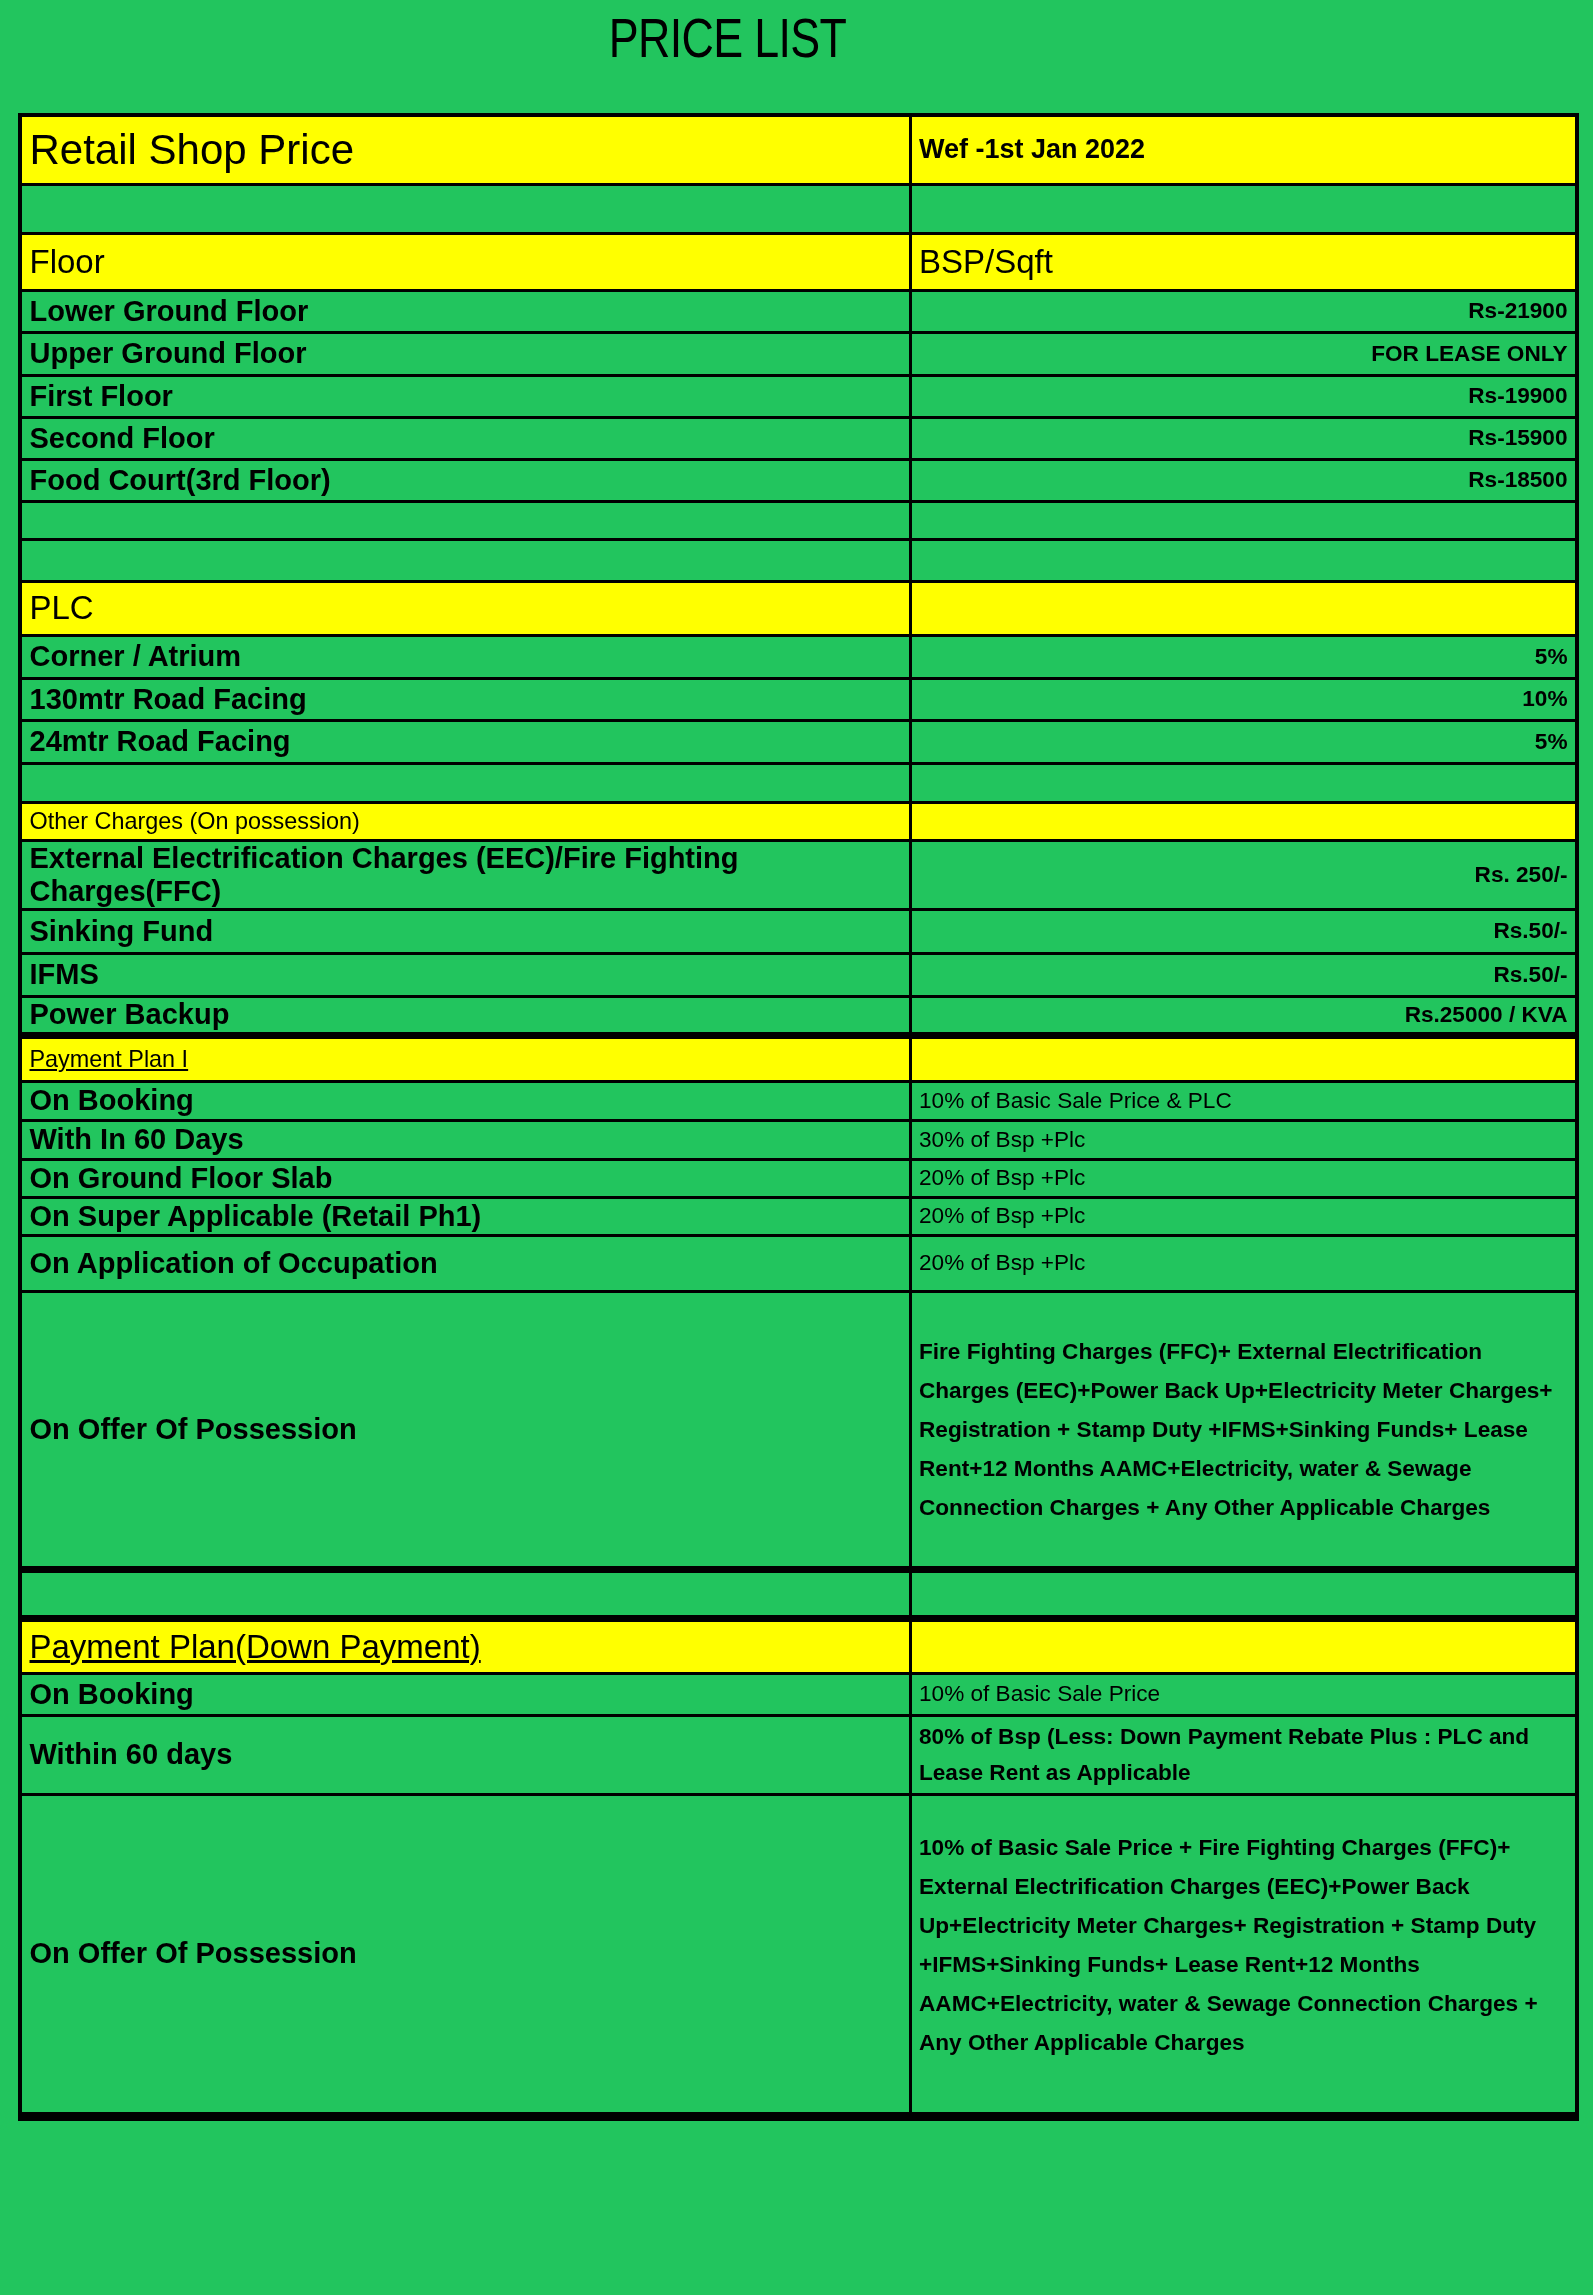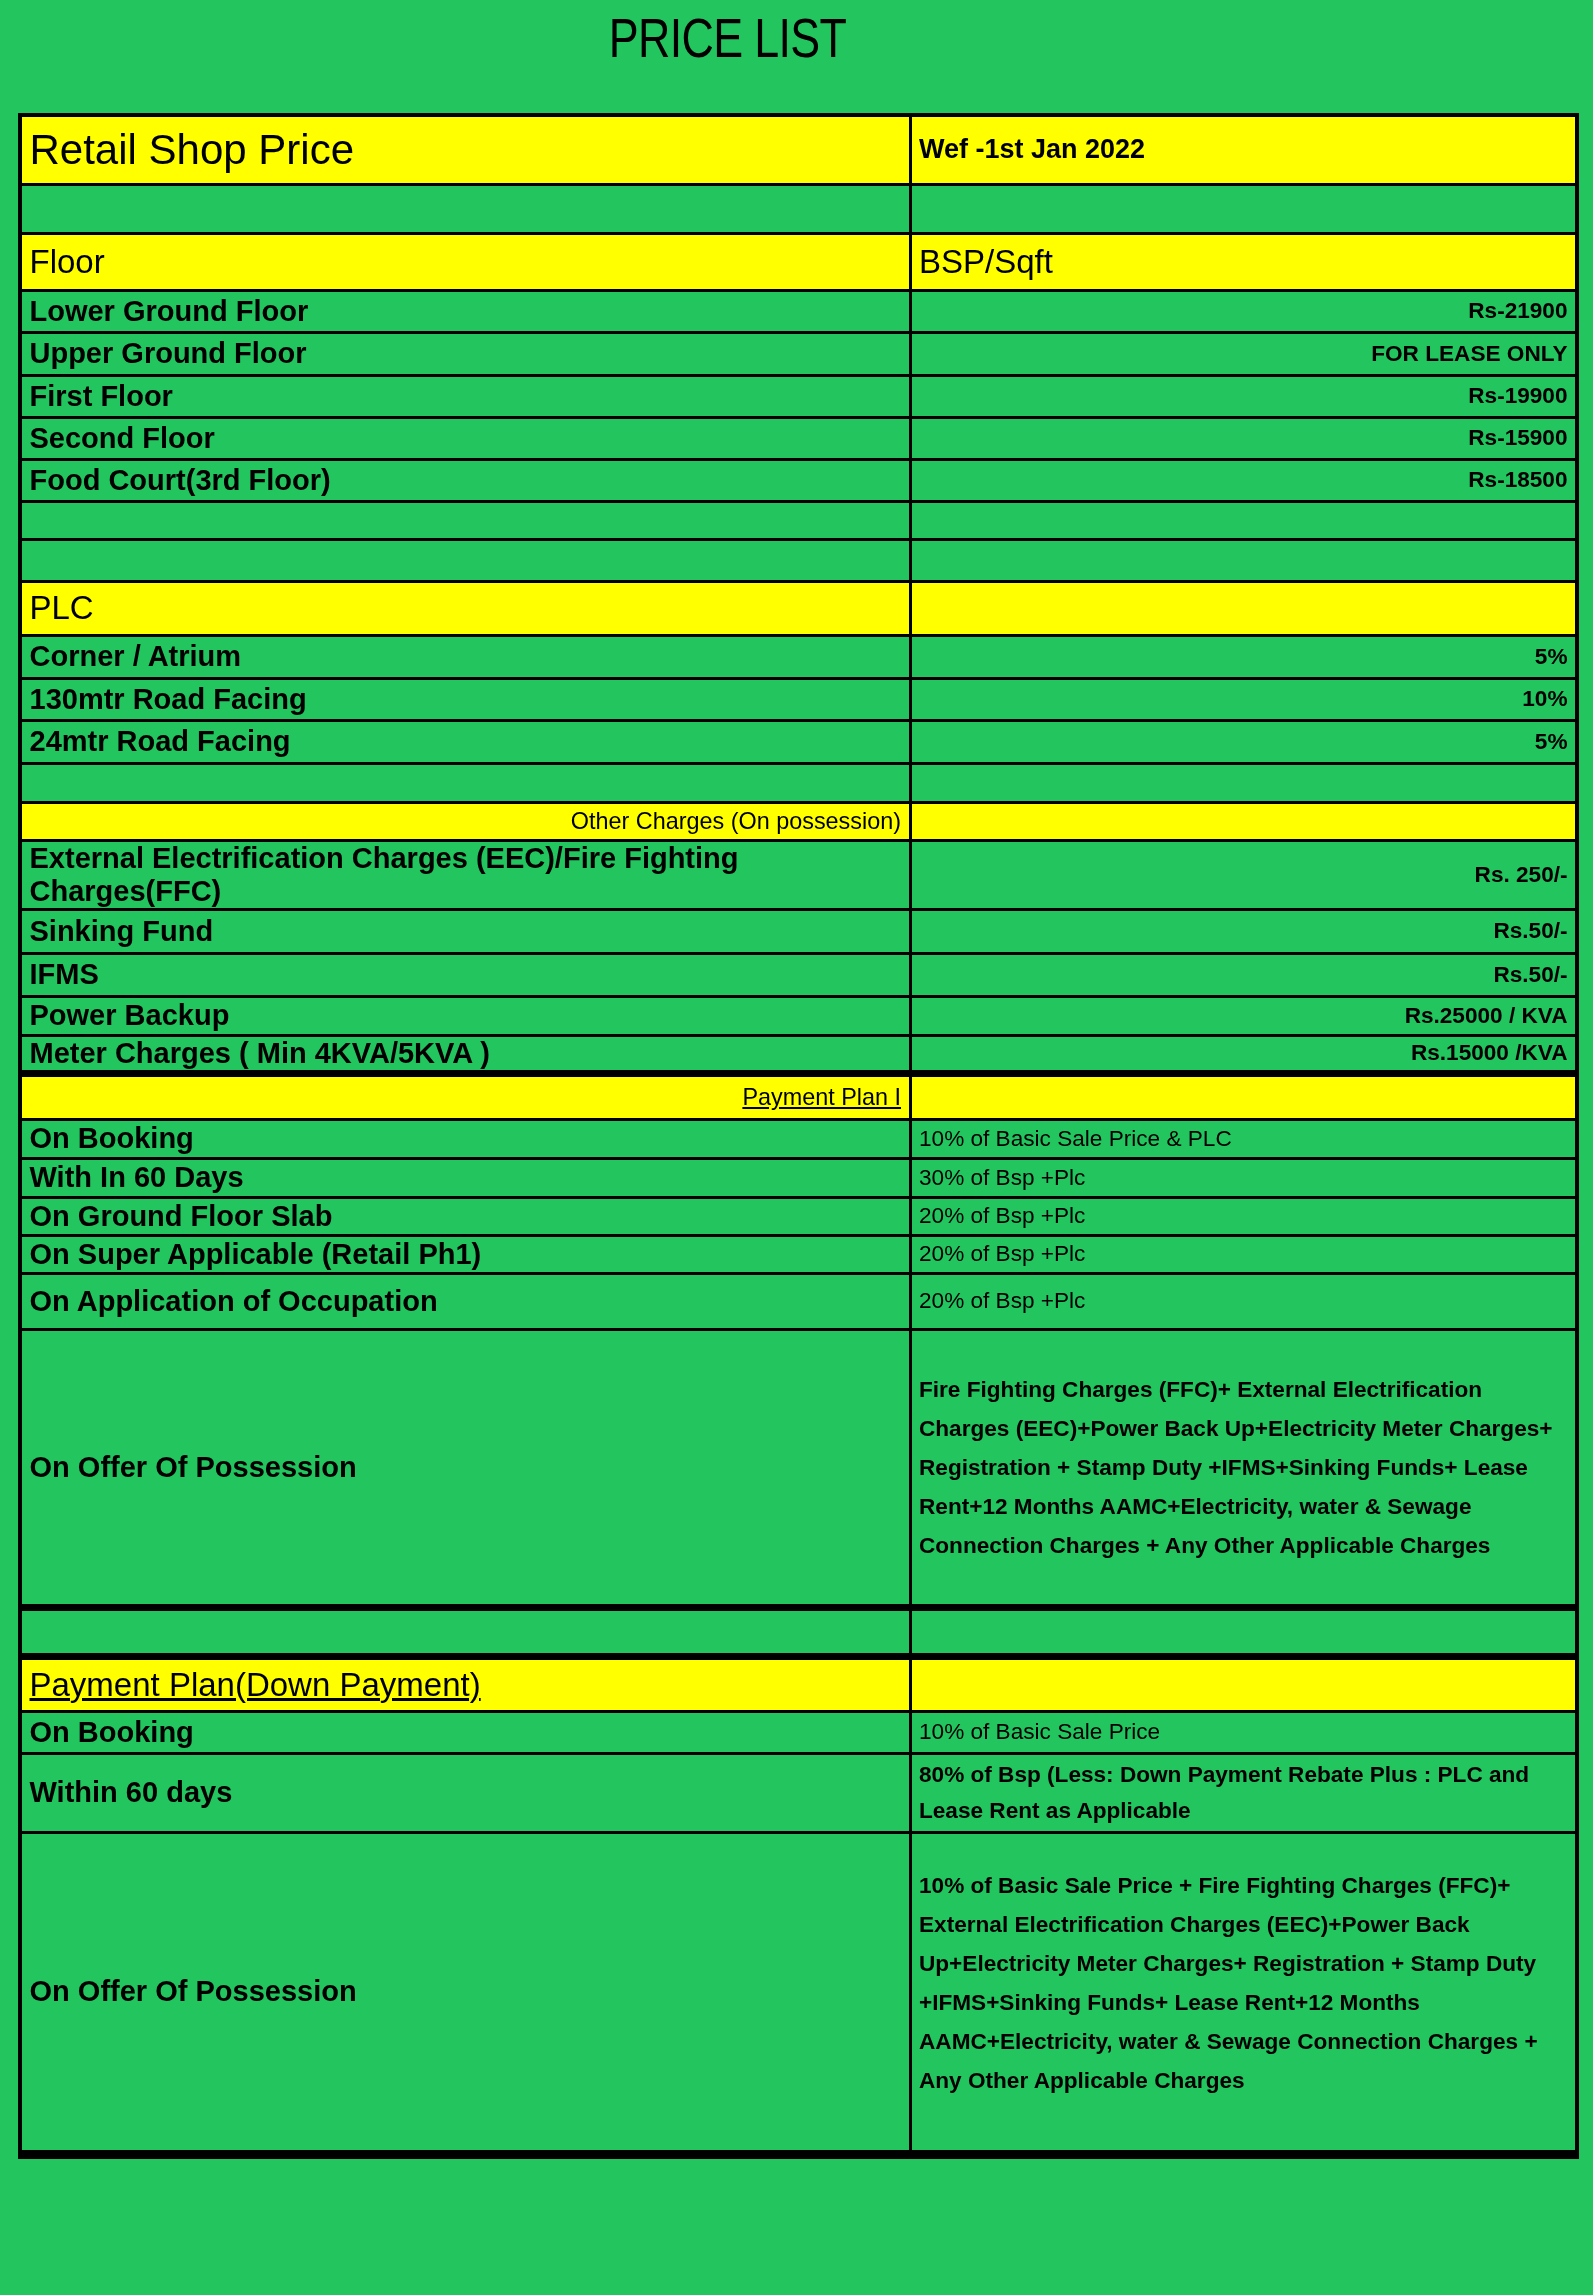--- a/index.html
+++ b/index.html
@@ -61,21 +61,20 @@
     font-size: 27px;
     font-weight: 700;
   }
   td.sec-big {
     font-size: 33px;
     font-weight: 400;
   }
   td.sec-small {
     font-size: 23.4px;
     font-weight: 400;
-    text-align: right;
   }
   td.lbl {
     font-size: 29px;
     font-weight: 700;
   }
   td.val-r {
     font-size: 22.6px;
     font-weight: 700;
     text-align: right;
   }
@@ -200,24 +199,20 @@
       <td class="val-r">Rs.50/-</td>
     </tr>
     <tr style="height:43px">
       <td class="lbl">IFMS</td>
       <td class="val-r">Rs.50/-</td>
     </tr>
     <tr style="height:39px">
       <td class="lbl">Power Backup</td>
       <td class="val-r">Rs.25000 / KVA</td>
     </tr>
-    <tr style="height:34px">
-      <td class="lbl">Meter Charges ( Min 4KVA/5KVA )</td>
-      <td class="val-r">Rs.15000 /KVA</td>
-    </tr>
 
     <tr style="height:46px" class="thick-top">
       <td class="yellow sec-small">Payment Plan I</td>
       <td class="yellow"></td>
     </tr>
     <tr style="height:39px">
       <td class="lbl">On Booking</td>
       <td class="val-l">10% of Basic Sale Price &amp; PLC</td>
     </tr>
     <tr style="height:39px">

